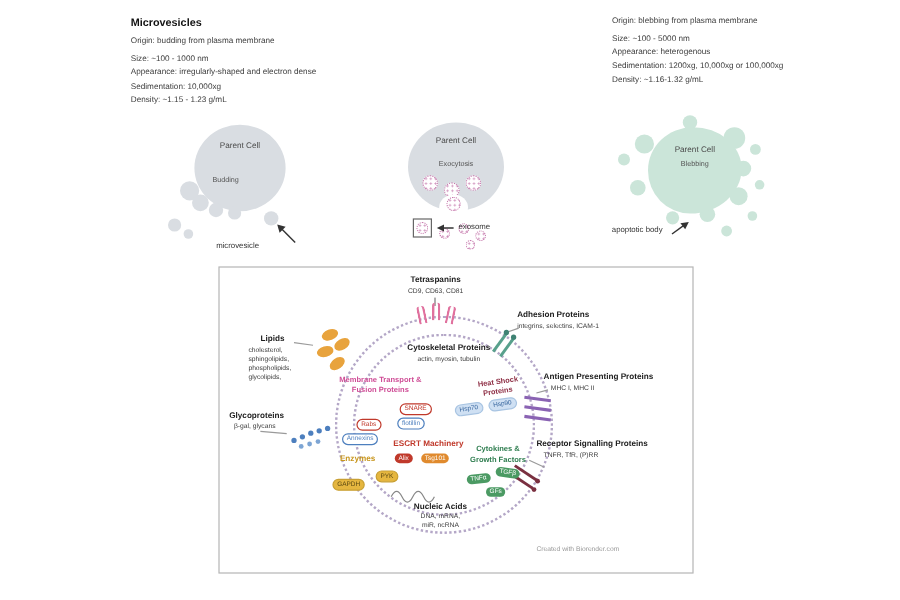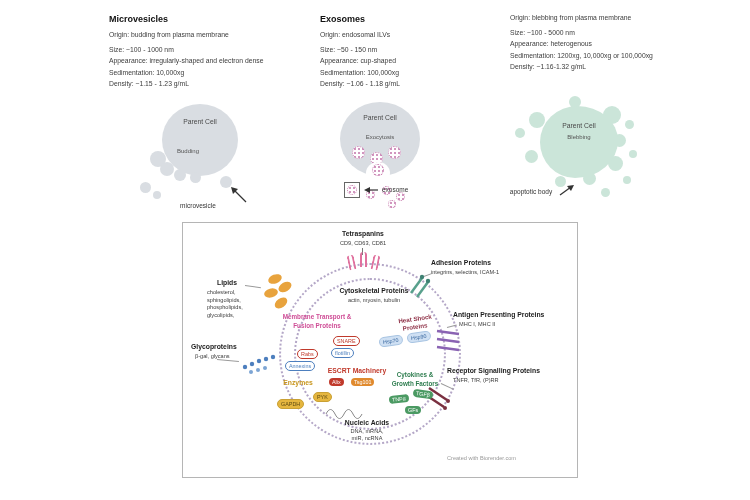--- a/index.html
+++ b/index.html
@@ -47,28 +47,20 @@
 
   <div class="panel" style="left:109px; width:200px;">
     <div class="panel-title">Microvesicles</div>
     <div class="panel-line gap">Origin:  budding from plasma membrane</div>
     <div class="panel-line">Size:  ~100 - 1000 nm</div>
     <div class="panel-line">Appearance: irregularly-shaped and electron dense</div>
     <div class="panel-line">Sedimentation:  10,000xg</div>
     <div class="panel-line">Density:  ~1.15 - 1.23 g/mL</div>
   </div>
 
-  <div class="panel" style="left:320px; width:190px;">
-    <div class="panel-title">Exosomes</div>
-    <div class="panel-line gap">Origin:  endosomal ILVs</div>
-    <div class="panel-line">Size:  ~50 - 150 nm</div>
-    <div class="panel-line">Appearance:  cup-shaped</div>
-    <div class="panel-line">Sedimentation:  100,000xg</div>
-    <div class="panel-line">Density:  ~1.06 - 1.18 g/mL</div>
-  </div>
 
   <div class="panel" style="left:510px; width:210px;">
     <div class="panel-line gap">Origin:  blebbing from  plasma membrane</div>
     <div class="panel-line">Size:  ~100 - 5000 nm</div>
     <div class="panel-line">Appearance:  heterogenous</div>
     <div class="panel-line">Sedimentation:  1200xg, 10,000xg or 100,000xg</div>
     <div class="panel-line">Density:  ~1.16-1.32 g/mL</div>
   </div>
 
   <div class="abs" style="left:140px; top:96px; width:130px; height:120px;">

